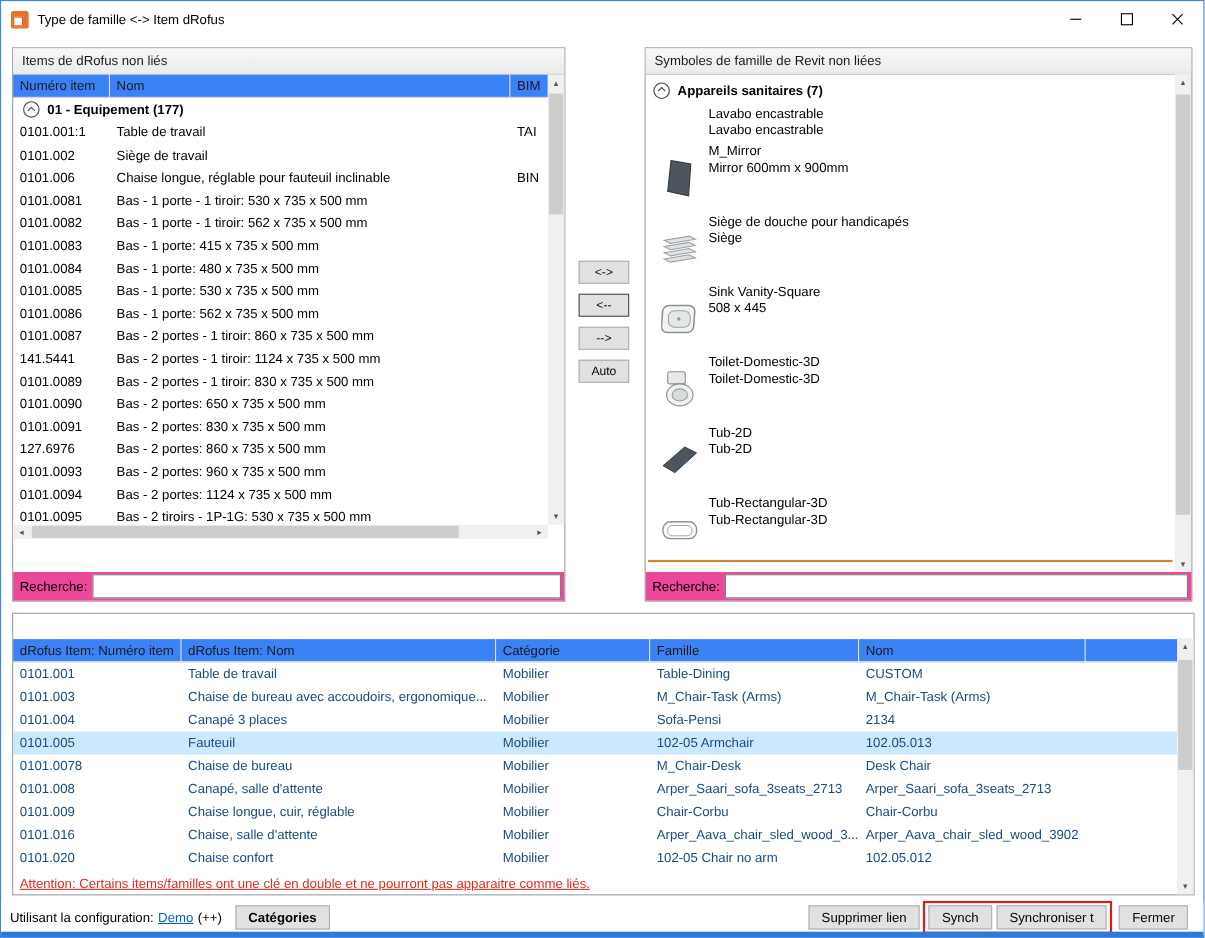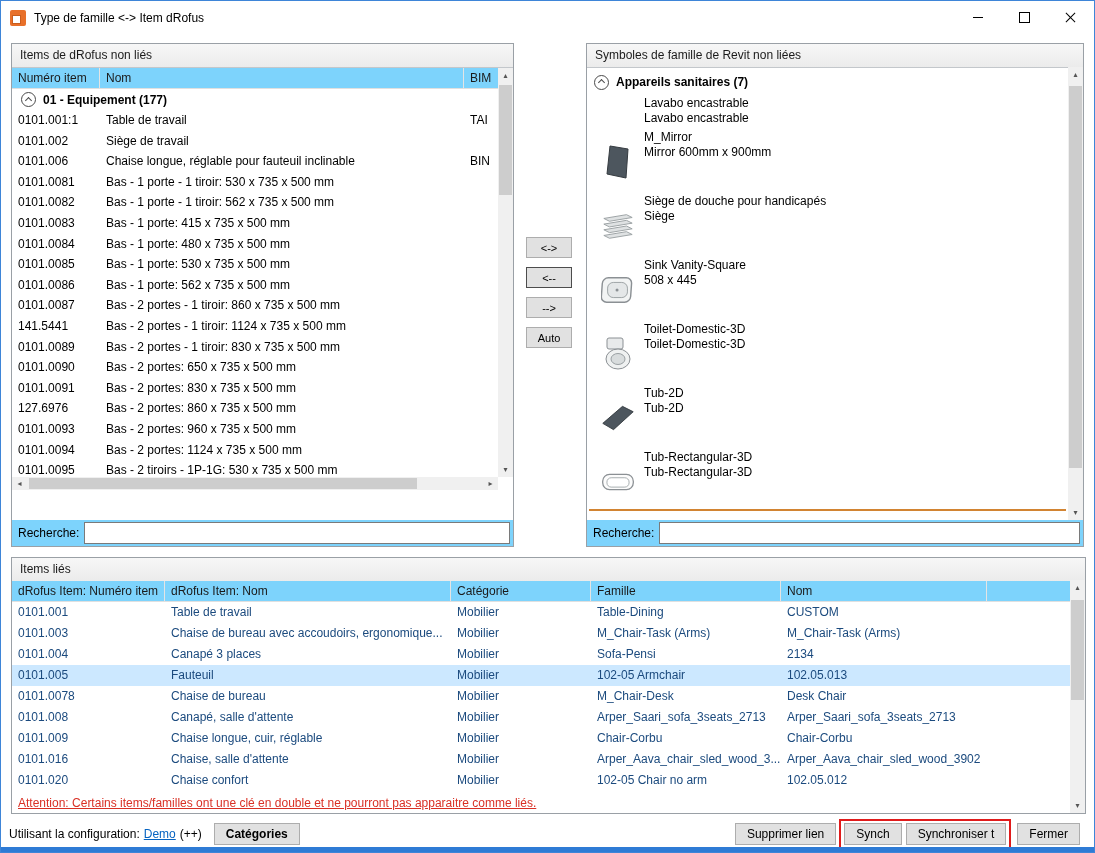--- a/index.html
+++ b/index.html
@@ -29,21 +29,21 @@
   .groupbox{position:absolute;border:1px solid #9aa0a6;background:#fff;box-sizing:border-box;}
   .gb-header{height:23px;line-height:23px;background:linear-gradient(#f7f7f7,#ebebeb);border-bottom:1px solid #c3c7cb;padding-left:8px;color:#1a1a1a;}
 
   .left-panel{left:10px;top:42px;width:503px;height:504px;}
   .right-panel{left:585px;top:42px;width:498px;height:504px;}
   .bottom-panel{left:10px;top:556px;width:1075px;height:257px;}
 
   
   .l-grid{display:grid;grid-template-columns:88px 1fr 34px;}
   .b-grid{display:grid;grid-template-columns:153px 286px 140px 190px 206px 1fr;}
-  .thead{height:21px;border-bottom:1px solid #e0e0e0;box-sizing:border-box;background:#7dd3fc;}
+  .thead{height:21px;border-bottom:1px solid #e0e0e0;box-sizing:border-box;background:#3b82f6;}
   .th{line-height:20px;padding-left:6px;border-right:1px solid #e4e4e4;white-space:nowrap;overflow:hidden;color:#1a1a1a;}
   .th-last{border-right:none;}
 
   .list-region{position:relative;height:422px;}
   .list-region .thead{margin-right:15px;}
   .rows-viewport{position:absolute;left:0;right:15px;top:21px;bottom:13px;overflow:hidden;}
   .lrow{height:20.6px;line-height:20.6px;}
   .lrow span{padding-left:6px;white-space:nowrap;overflow:hidden;display:block;}
   .group-row{height:21px;display:flex;align-items:center;gap:7px;padding-left:9px;font-weight:bold;}
   .circ{width:13px;height:13px;border:1px solid #4a4a4a;border-radius:50%;position:relative;flex:none;}
@@ -53,21 +53,21 @@
   .vscroll{position:absolute;right:0;width:15px;background:#f0f0f0;display:flex;flex-direction:column;}
   .hscroll{position:absolute;bottom:0;height:13px;background:#f0f0f0;display:flex;}
   .sb-arr{flex:none;width:15px;height:15px;display:flex;align-items:center;justify-content:center;font-size:8px;color:#555;}
   .hscroll .sb-arr{width:15px;height:13px;}
   .sb-track{flex:1;position:relative;}
   .sb-thumb{position:absolute;background:#cdcdcd;}
   .vscroll .sb-thumb{left:1px;right:1px;}
   .hscroll .sb-thumb{top:1px;bottom:1px;}
 
   
-  .search-row{position:absolute;left:0;right:0;bottom:0;height:26px;display:flex;align-items:center;padding:0 3px 0 6px;box-sizing:border-box;gap:5px;background:#7dd3fc;}
+  .search-row{position:absolute;left:0;right:0;bottom:0;height:26px;display:flex;align-items:center;padding:0 3px 0 6px;box-sizing:border-box;gap:5px;background:#ec4899;}
   .search-label{white-space:nowrap;}
   .search-input{flex:1;height:18px;border:1px solid #7a7a7a;font:12px "Liberation Sans",sans-serif;padding:1px 4px;outline:none;}
 
   
   .mid{position:absolute;left:525px;top:236px;width:46px;}
   .midbtn{display:block;width:46px;height:21px;margin-bottom:9px;background:#e1e1e1;border:1px solid #adadad;font:11px "Liberation Sans",sans-serif;padding:0;color:#000;}
   .midbtn.focus{border-color:#4c4c4c;}
 
   
   .fam-region{position:absolute;left:0;right:0;top:23px;bottom:26px;overflow:hidden;}
@@ -355,21 +355,20 @@
         <span class="sb-arr">▾</span>
       </div>
     </div>
     <div class="search-row">
       <label class="search-label">Recherche:</label>
       <input class="search-input" value="" style="">
     </div>
   </div>
 
   <div class="groupbox bottom-panel">
-    <div class="gb-header">Items liés</div>
     <div class="linked-region">
       <div class="thead b-grid">
         <span class="th">dRofus Item: Numéro item</span>
         <span class="th">dRofus Item: Nom</span>
         <span class="th">Catégorie</span>
         <span class="th">Famille</span>
         <span class="th">Nom</span>
         <span class="th th-last"></span>
       </div>
       <div id="linked-tbody">

